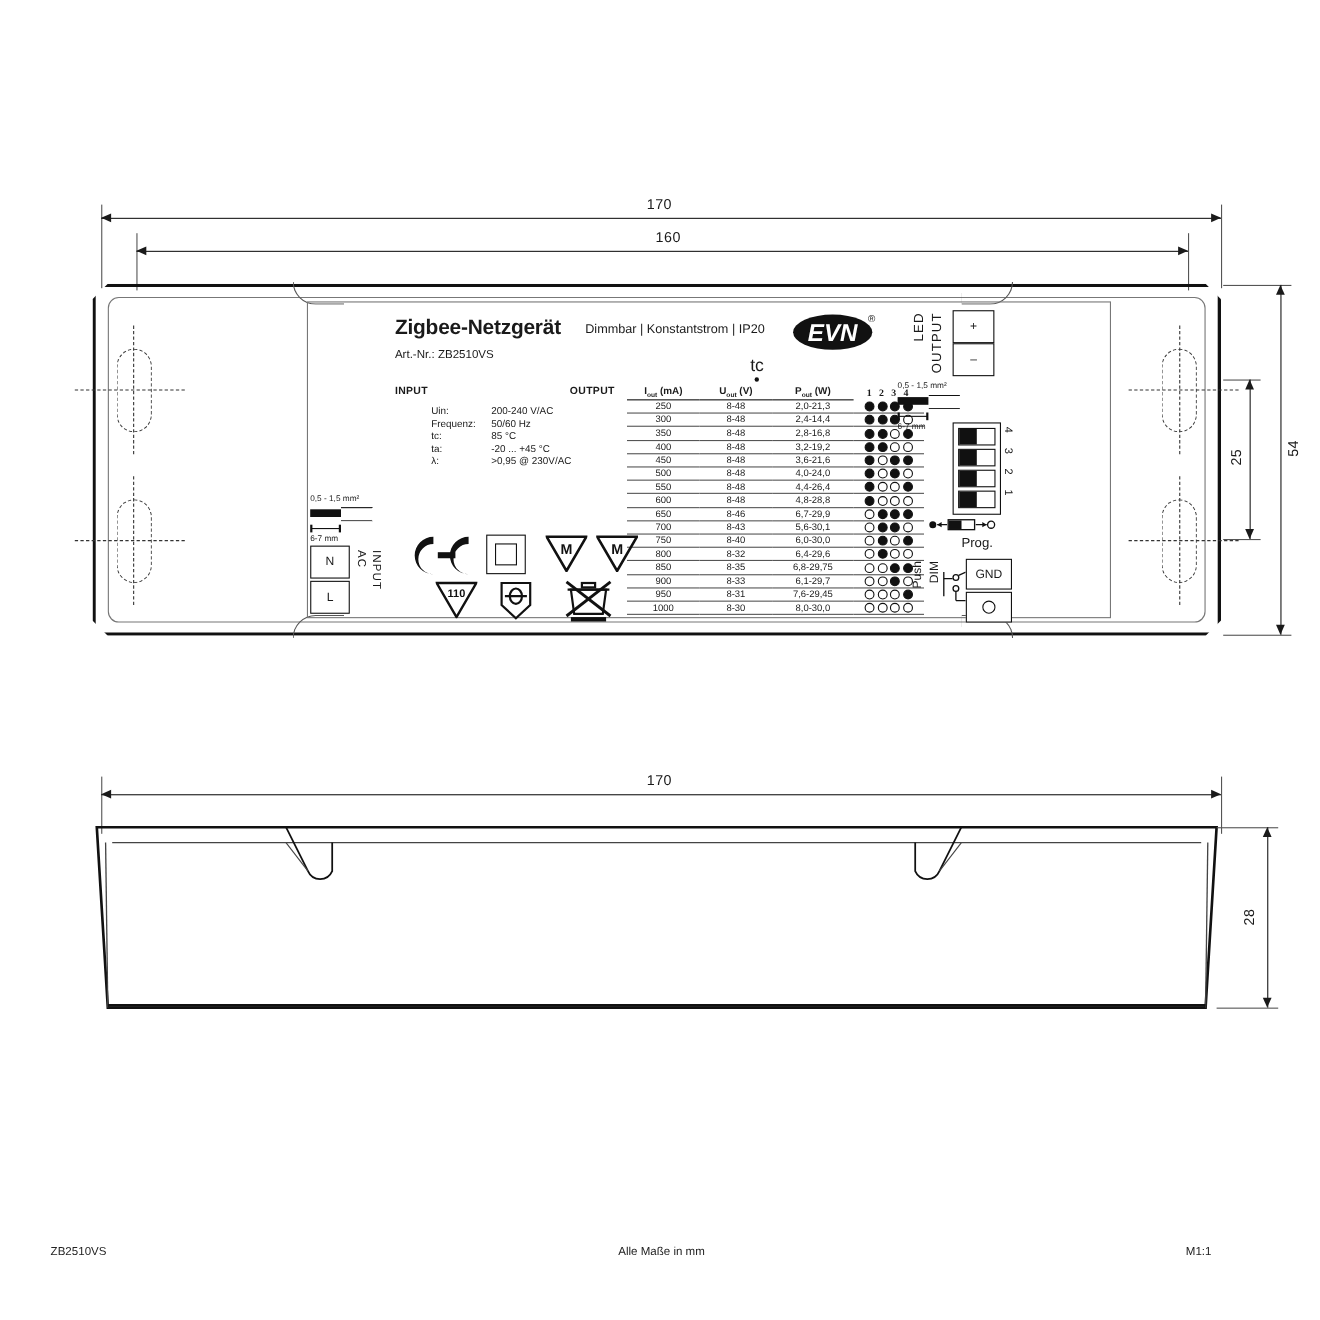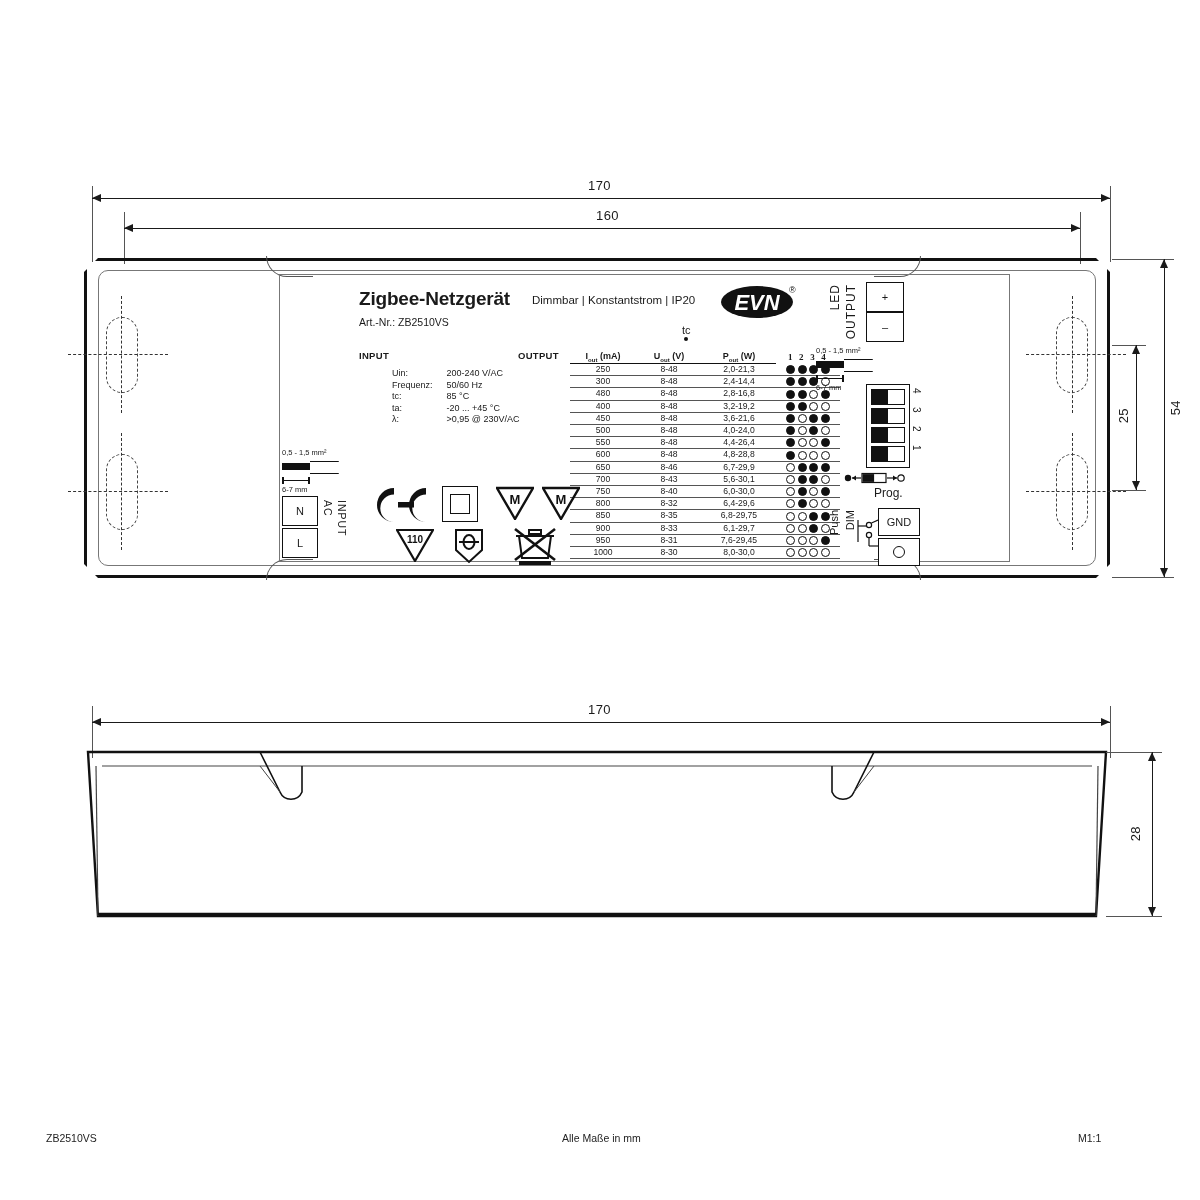--- a/index.html
+++ b/index.html
@@ -162,21 +162,21 @@
           <td class="spec" style="padding:0 14px 1.6px 0;">λ:</td>
           <td class="spec" style="padding:0 0 1.6px 0;">&gt;0,95 @ 230V/AC</td>
         </tr>
       </tbody>
     </table>
   </div>
 
   <div class="abs sec" style="left:434px;top:92px;">OUTPUT</div>
 
   <div class="abs" style="left:598px;top:66px;text-align:center;">
-    <div style="font-size:11px;text-align:right;">tc</div>
+    <div style="font-size:16px;text-align:right;">tc</div>
     <div style="width:4px;height:4px;border-radius:50%;background:#111;margin:1px auto 0;"></div>
   </div>
 
   <div class="abs" style="left:486px;top:92px;">
     <table class="tbl">
       <thead>
         <tr class="hdr">
           <th style="width:58px;">
             <span>I</span><sub style="font-size:6px;">out</sub><span> (mA)</span>
           </th>
@@ -196,21 +196,21 @@
             <td>2,0-21,3</td>
             <td style="border-bottom: 1px solid rgb(85, 85, 85);"><span class="dot on"></span><span class="dot on"></span><span class="dot on"></span><span class="dot on"></span></td>
           </tr>
           <tr>
             <td>300</td>
             <td>8-48</td>
             <td>2,4-14,4</td>
             <td style="border-bottom: 1px solid rgb(85, 85, 85);"><span class="dot on"></span><span class="dot on"></span><span class="dot on"></span><span class="dot"></span></td>
           </tr>
           <tr>
-            <td>480</td>
+            <td>350</td>
             <td>8-48</td>
             <td>2,8-16,8</td>
             <td style="border-bottom: 1px solid rgb(85, 85, 85);"><span class="dot on"></span><span class="dot on"></span><span class="dot"></span><span class="dot on"></span></td>
           </tr>
           <tr>
             <td>400</td>
             <td>8-48</td>
             <td>3,2-19,2</td>
             <td style="border-bottom: 1px solid rgb(85, 85, 85);"><span class="dot on"></span><span class="dot on"></span><span class="dot"></span><span class="dot"></span></td>
           </tr>

